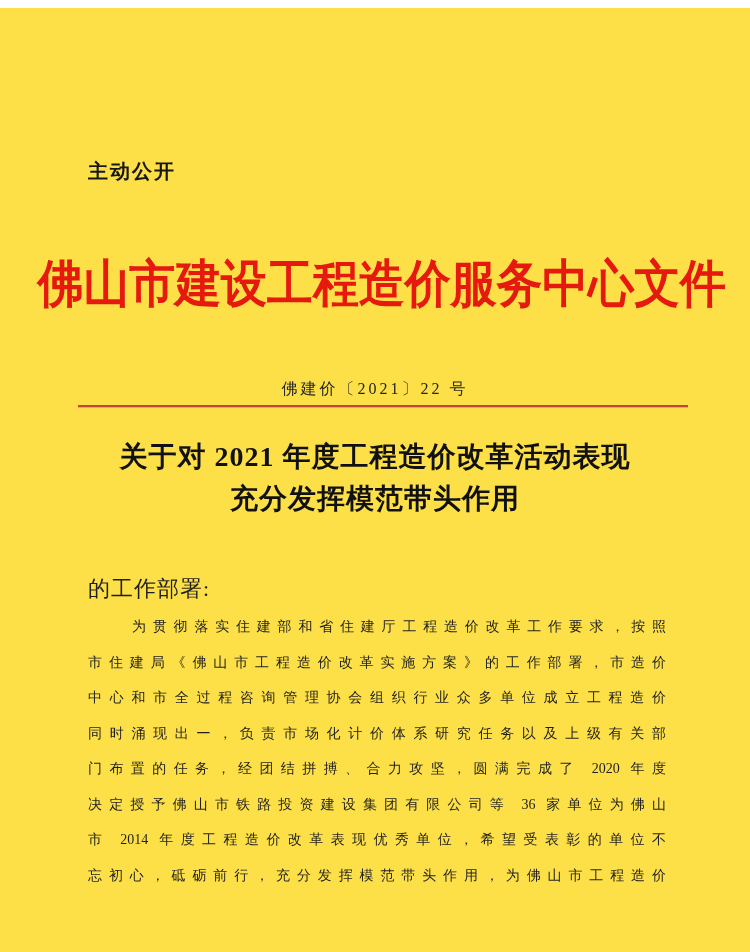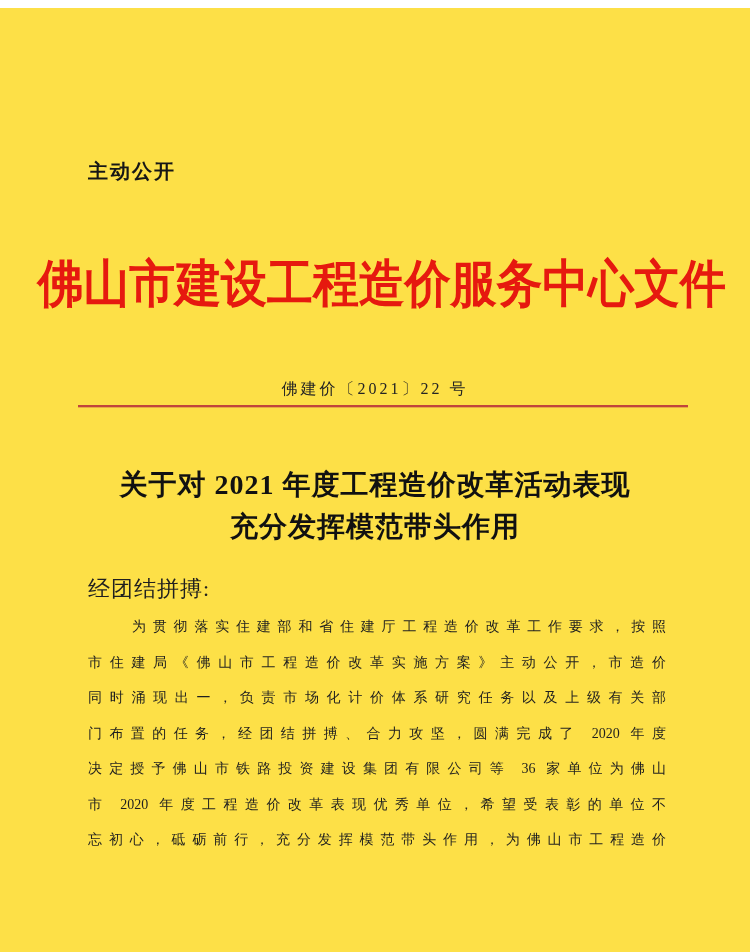--- a/index.html
+++ b/index.html
@@ -60,21 +60,21 @@
     top: 397px;
     width: 610px;
     height: 2px;
     background: #c0453c;
     box-shadow: 0 1px 0 rgba(192,69,60,0.35);
   }
   .doc-title {
     position: absolute;
     left: 0;
     right: 0;
-    top: 456px;
+    top: 428px;
     text-align: center;
     font-size: 28px;
     line-height: 42px;
     font-weight: bold;
     color: #111111;
     letter-spacing: 1px;
   }
   .salutation {
     position: absolute;
     left: 88px;
@@ -117,25 +117,26 @@
 
   <div class="doc-number">佛建价〔2021〕22 号</div>
 
   <div class="red-line"></div>
 
   <div class="doc-title">
     <div>关于对 2021 年度工程造价改革活动表现</div>
     <div>充分发挥模范带头作用</div>
   </div>
 
-  <div class="salutation">经团结拼搏:</div>
+  <div class="salutation">的工作部署:</div>
 
   <div class="body-lines">
     <div class="body-line indent">为贯彻落实住建部和省住建厅工程造价改革工作要求，按照</div>
-    <div class="body-line">市住建局《佛山市工程造价改革实施方案》主动公开，市造价</div>
+    <div class="body-line">市住建局《佛山市工程造价改革实施方案》的工作部署，市造价</div>
+    <div class="body-line">中心和市全过程咨询管理协会组织行业众多单位成立工程造价</div>
     <div class="body-line">同时涌现出一，负责市场化计价体系研究任务以及上级有关部</div>
     <div class="body-line">门布置的任务，经团结拼搏、合力攻坚，圆满完成了 2020 年度</div>
     <div class="body-line">决定授予佛山市铁路投资建设集团有限公司等 36 家单位为佛山</div>
-    <div class="body-line">市 2020 年度工程造价改革表现优秀单位，希望受表彰的单位不</div>
+    <div class="body-line">市 2014 年度工程造价改革表现优秀单位，希望受表彰的单位不</div>
     <div class="body-line">忘初心，砥砺前行，充分发挥模范带头作用，为佛山市工程造价</div>
   </div>
 
 </div>
 
 </body></html>

